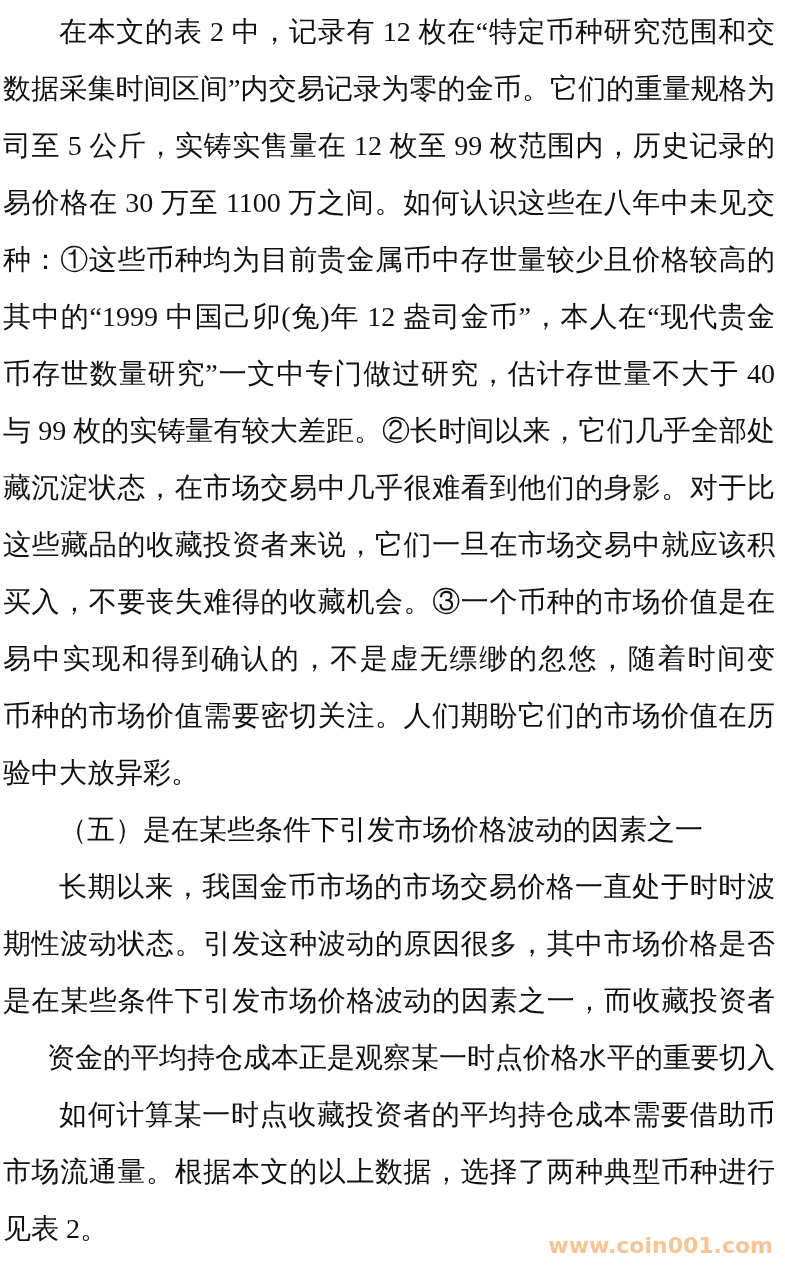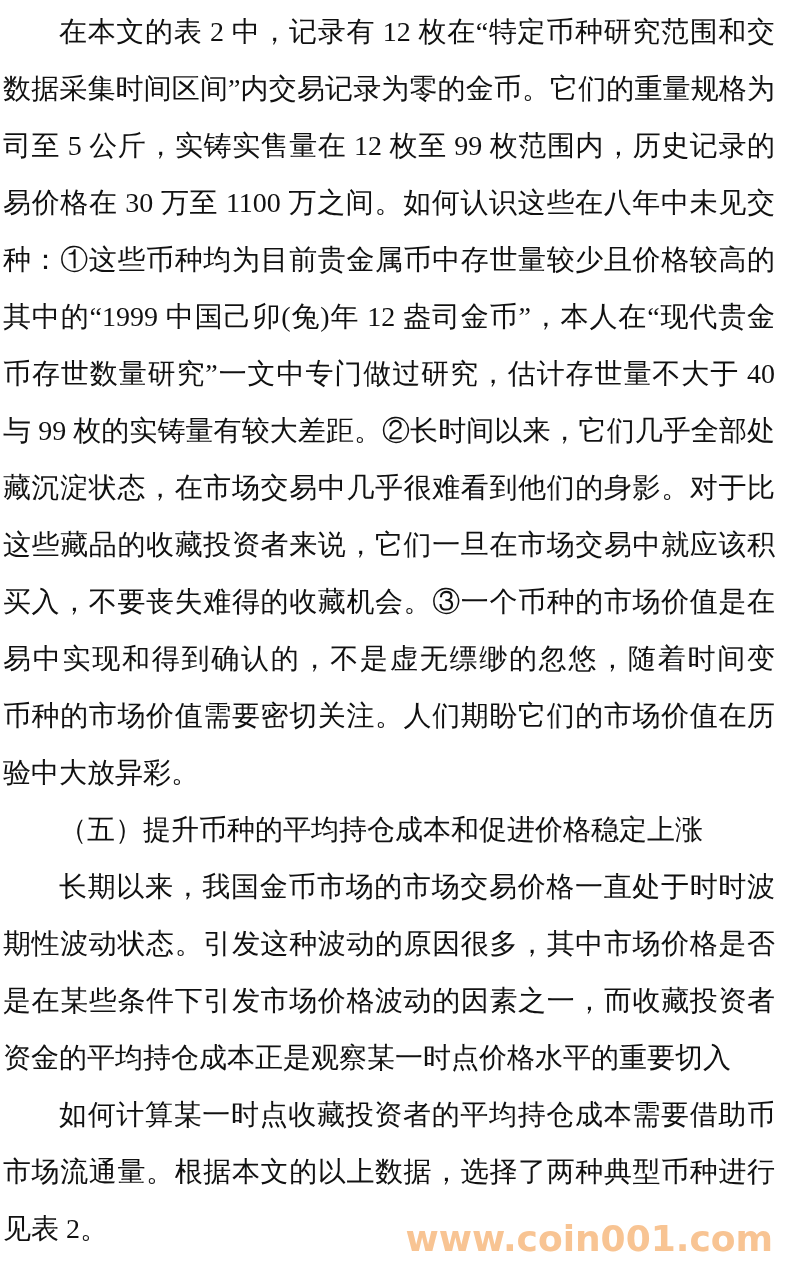--- a/index.html
+++ b/index.html
@@ -28,30 +28,30 @@
     font-size: 28px;
     text-align: justify;
     text-align-last: justify;
     white-space: normal;
     overflow: hidden;
   }
   .line.indent {
     text-indent: 2em;
   }
   .line.para-end {
-    text-align: left;
+    text-align: right;
     text-align-last: left;
   }
   .watermark {
     position: absolute;
     right: 12px;
     bottom: 14px;
     font-family: "DejaVu Sans", "Liberation Sans", sans-serif;
     font-weight: bold;
-    font-size: 36px;
+    font-size: 22px;
     line-height: 1;
     letter-spacing: 0px;
     text-align: center;
   }
 </style>
 </head>
 <body>
 
 <div class="page">
 
@@ -66,21 +66,21 @@
     <div class="line">与 99 枚的实铸量有较大差距。②长时间以来，它们几乎全部处于收</div>
     <div class="line">藏沉淀状态，在市场交易中几乎很难看到他们的身影。对于比较关注</div>
     <div class="line">这些藏品的收藏投资者来说，它们一旦在市场交易中就应该积极参与</div>
     <div class="line">买入，不要丧失难得的收藏机会。③一个币种的市场价值是在市场交</div>
     <div class="line">易中实现和得到确认的，不是虚无缥缈的忽悠，随着时间变化，这些</div>
     <div class="line">币种的市场价值需要密切关注。人们期盼它们的市场价值在历史的检</div>
     <div class="line para-end">验中大放异彩。</div>
   </div>
 
   <div class="paragraph">
-    <div class="line indent para-end">（五）提升币种的平均持仓成本和促进价格稳定上涨</div>
+    <div class="line indent para-end">（五）是在某些条件下引发市场价格波动的因素之一</div>
   </div>
 
   <div class="paragraph">
     <div class="line indent">长期以来，我国金币市场的市场交易价格一直处于时时波动和周</div>
     <div class="line">期性波动状态。引发这种波动的原因很多，其中市场价格是否虚高也</div>
     <div class="line">是在某些条件下引发市场价格波动的因素之一，而收藏投资者非杠杆</div>
     <div class="line para-end">资金的平均持仓成本正是观察某一时点价格水平的重要切入点。</div>
   </div>
 
   <div class="paragraph">

